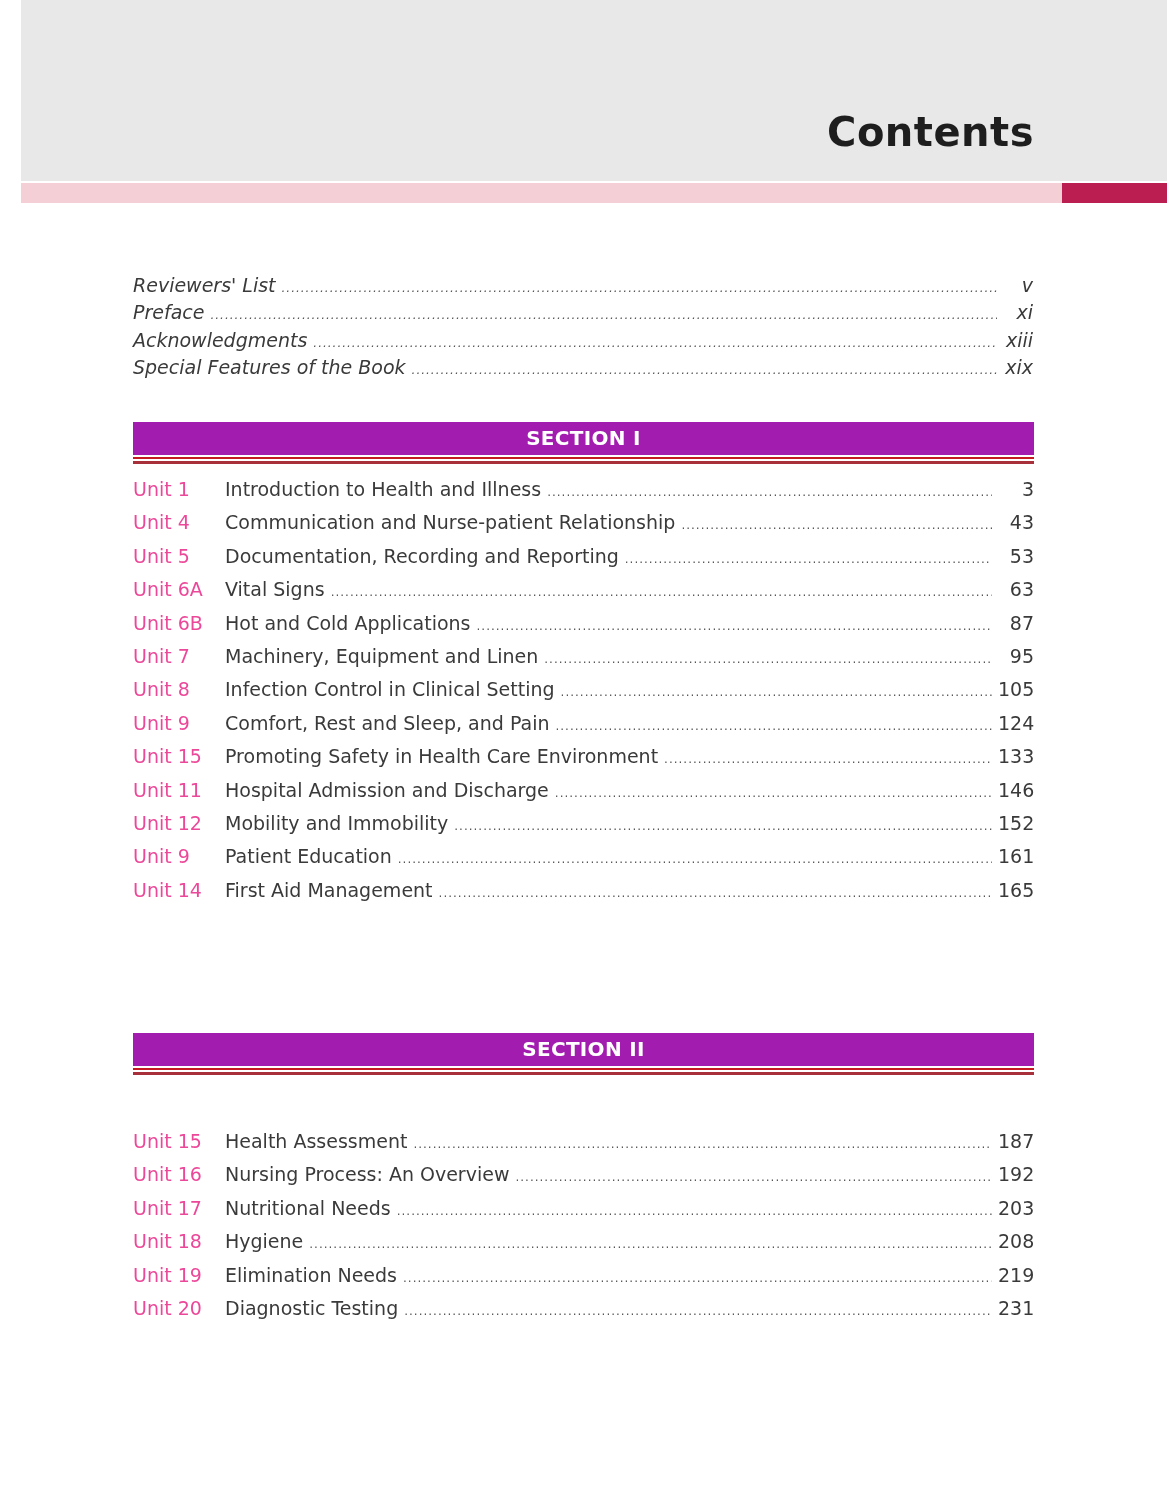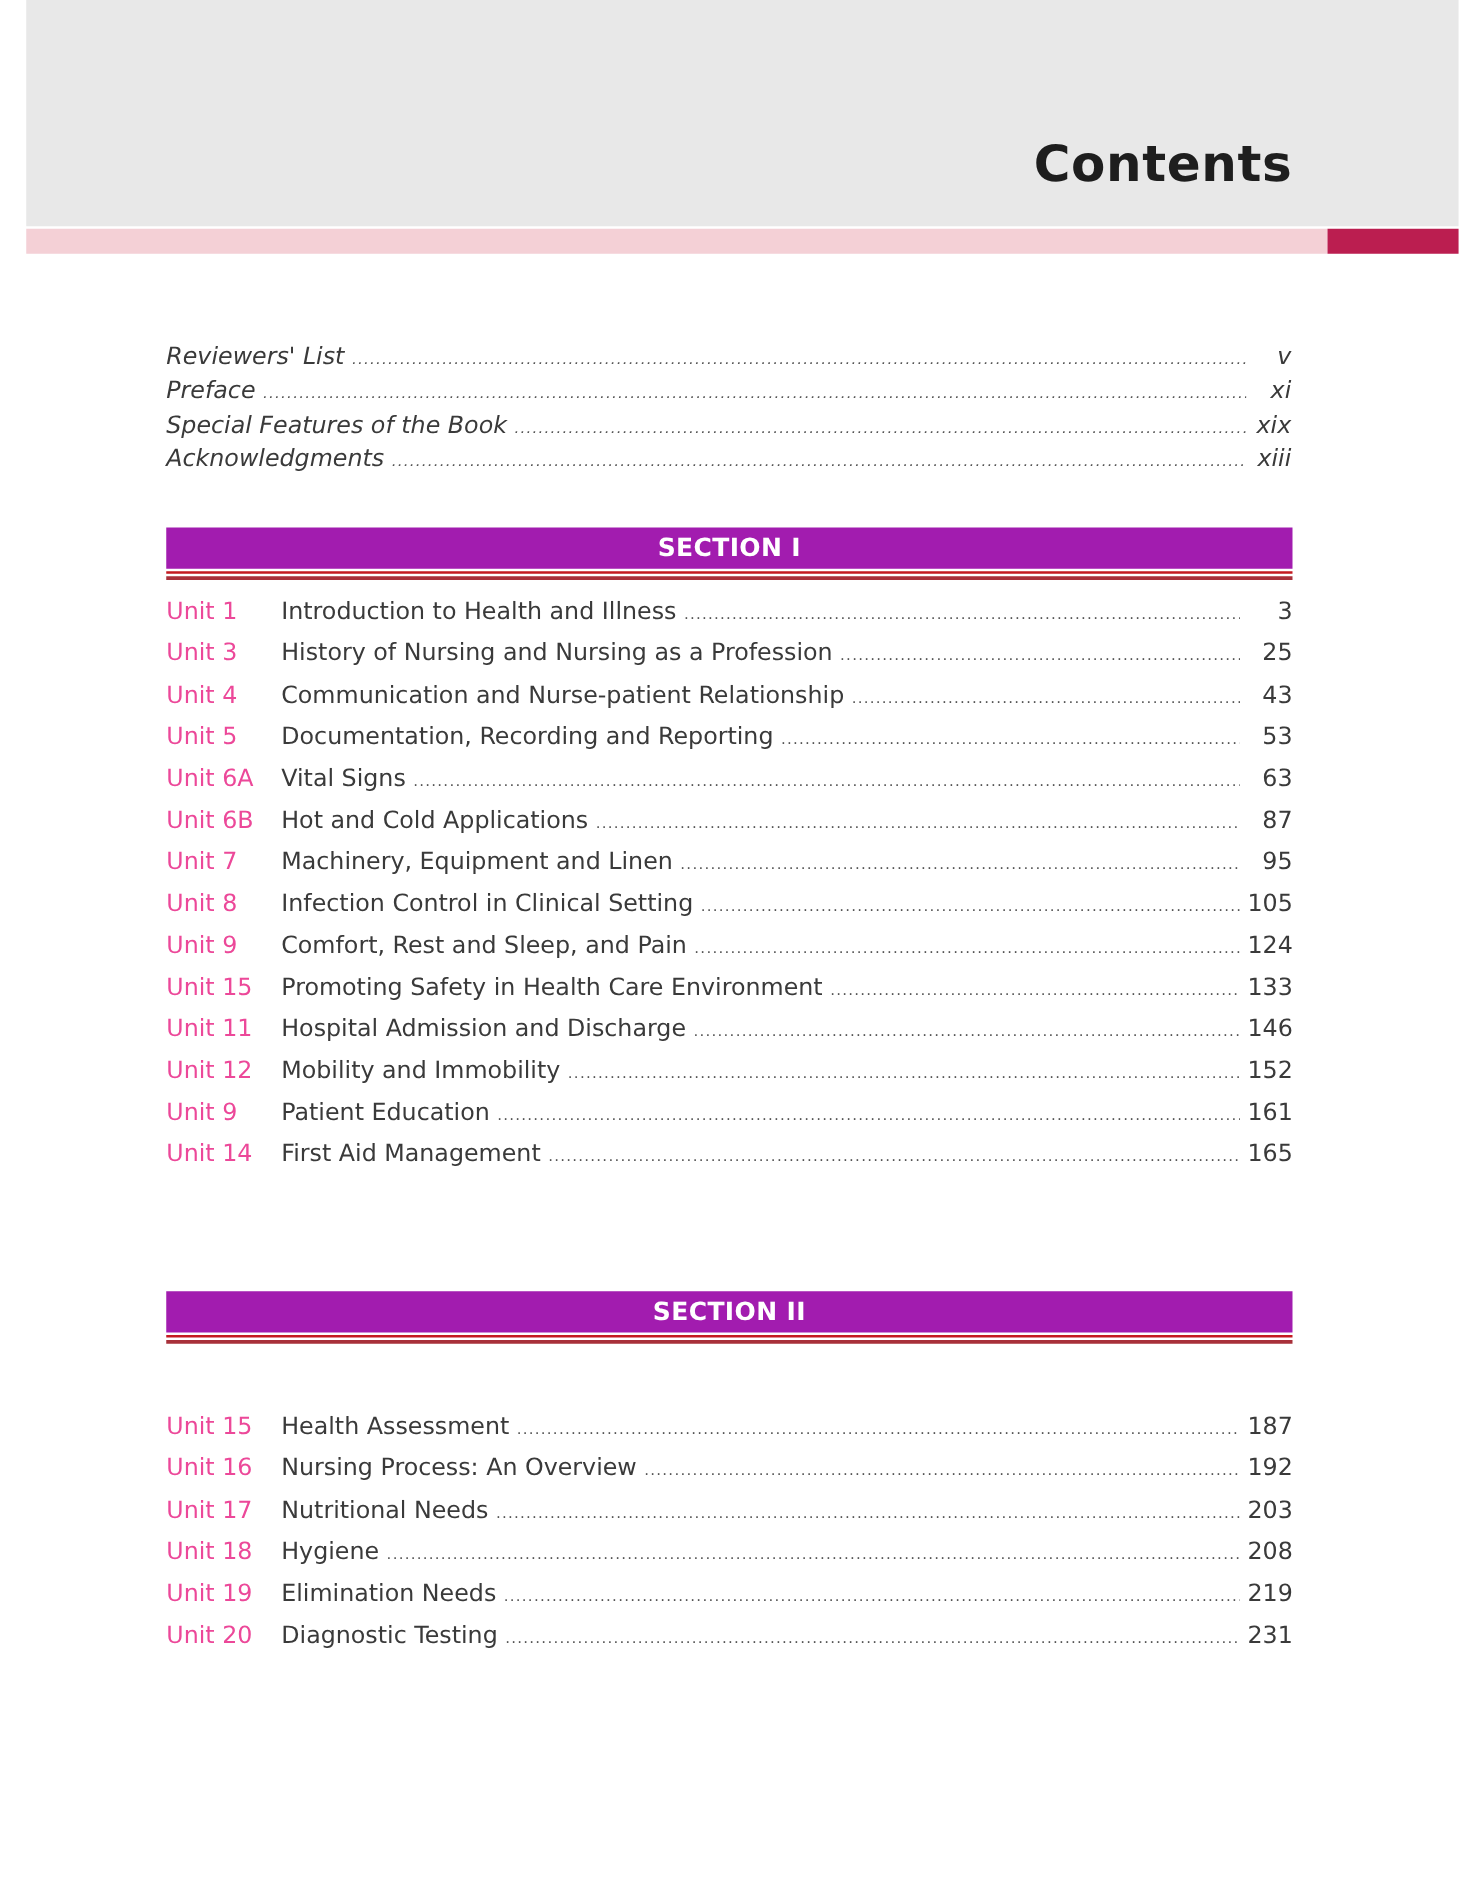--- a/index.html
+++ b/index.html
@@ -75,53 +75,47 @@
     <span class="label">Reviewers' List</span>
     <span class="leader"></span>
     <span class="page">v</span>
   </div>
   <div class="front-row">
     <span class="label">Preface</span>
     <span class="leader"></span>
     <span class="page">xi</span>
   </div>
   <div class="front-row">
+    <span class="label">Acknowledgments</span>
+    <span class="leader"></span>
+    <span class="page">xiii</span>
+  </div>
+  <div class="front-row">
     <span class="label">Special Features of the Book</span>
     <span class="leader"></span>
     <span class="page">xix</span>
-  </div>
-  <div class="front-row">
-    <span class="label">Acknowledgments</span>
-    <span class="leader"></span>
-    <span class="page">xiii</span>
   </div>
 </div>
 
 <div class="section-bar" style="top:422px;">
   <span class="title">SECTION I</span>
 </div>
 <div class="section-lines" style="top:455px;">
   <div class="l1"></div>
   <div class="l2"></div>
 </div>
 
 <div class="unit-list" style="top:478px;">
   <div class="unit-row">
       <span class="num">Unit 1</span>
       <span class="label">Introduction to Health and Illness</span>
       <span class="leader"></span>
       <span class="page">3</span>
     </div>
   <div class="unit-row">
-      <span class="num">Unit 3</span>
-      <span class="label">History of Nursing and Nursing as a Profession</span>
-      <span class="leader"></span>
-      <span class="page">25</span>
-    </div>
-  <div class="unit-row">
       <span class="num">Unit 4</span>
       <span class="label">Communication and Nurse-patient Relationship</span>
       <span class="leader"></span>
       <span class="page">43</span>
     </div>
   <div class="unit-row">
       <span class="num">Unit 5</span>
       <span class="label">Documentation, Recording and Reporting</span>
       <span class="leader"></span>
       <span class="page">53</span>

